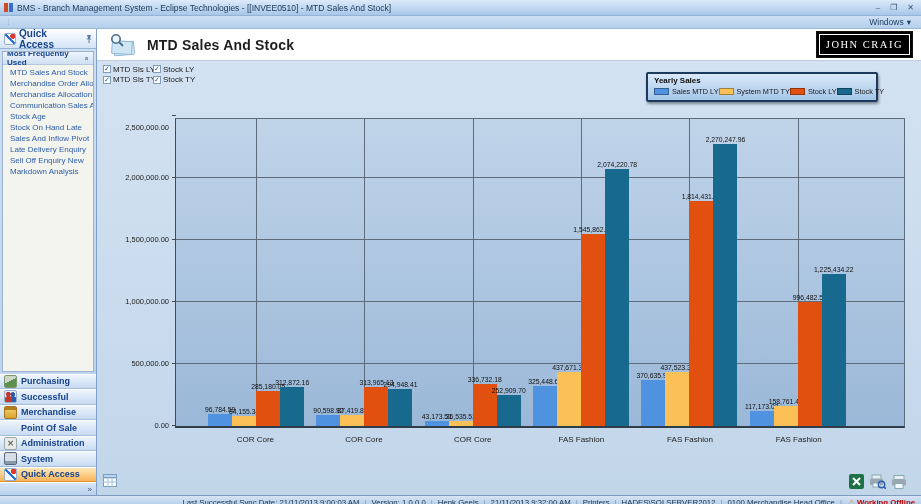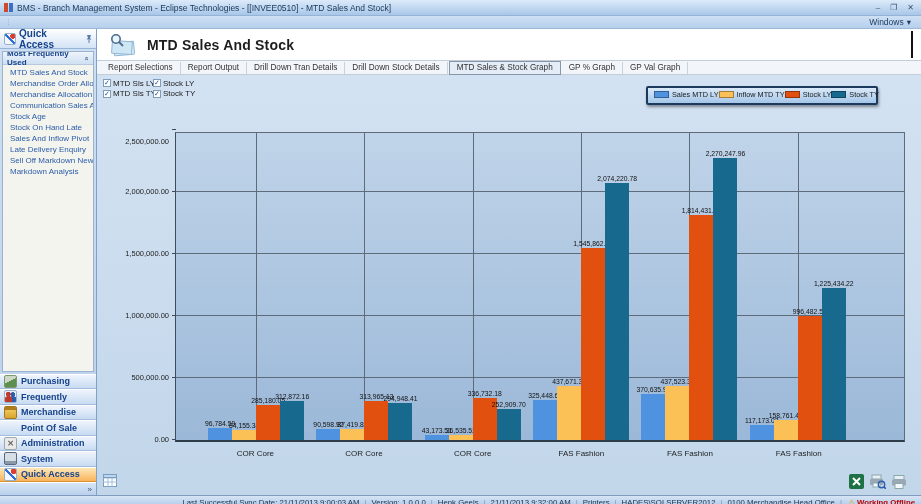--- a/index.html
+++ b/index.html
@@ -157,32 +157,32 @@
       </div>
       <div class="mfu-list">
           <div class="mfu-item">MTD Sales And Stock</div>
           <div class="mfu-item">Merchandise Order Allocation</div>
           <div class="mfu-item">Merchandise Allocation Ideal</div>
           <div class="mfu-item">Communication Sales And Stock</div>
           <div class="mfu-item">Stock Age</div>
           <div class="mfu-item">Stock On Hand Late</div>
           <div class="mfu-item">Sales And Inflow Pivot</div>
           <div class="mfu-item">Late Delivery Enquiry</div>
-          <div class="mfu-item">Sell Off Markdown New</div>
+          <div class="mfu-item">Sell Off Enquiry New</div>
           <div class="mfu-item">Markdown Analysis</div>
         </div>
     </div>
     <div>
         <div class="nav-btn">
           <span class="nav-ico ico-purchasing"></span>
           <span>Purchasing</span>
         </div>
         <div class="nav-btn">
           <span class="nav-ico ico-customers"></span>
-          <span>Frequently</span>
+          <span>Successful</span>
         </div>
         <div class="nav-btn">
           <span class="nav-ico ico-merchandise"></span>
           <span>Merchandise</span>
         </div>
         <div class="nav-btn">
           <span class="nav-ico ico-point-of-sale"></span>
           <span>Point Of Sale</span>
         </div>
         <div class="nav-btn">
@@ -206,32 +206,24 @@
   <div class="main">
     <div class="main-header">
       <svg width="30" height="26" viewBox="0 0 30 26">
         <rect x="7" y="10" width="20" height="13" rx="1" fill="#dceef8" stroke="#8fb6d4" transform="rotate(-5 17 16)"></rect>
         <rect x="5" y="9" width="20" height="13" rx="1" fill="#cfe6f5" stroke="#8fb6d4" transform="rotate(4 15 15)"></rect>
         <circle cx="9" cy="7" r="4.2" fill="#eaf4fb" stroke="#4a6d8c" stroke-width="1.6"></circle>
         <line x1="12" y1="10" x2="16" y2="14" stroke="#4a6d8c" stroke-width="1.8"></line>
       </svg>
       <span class="page-title">MTD Sales And Stock</span>
       <div class="brand">
+        <div class="brand-partner">JOHN CRAIG</div>
       </div>
     </div>
 
-    <div class="tabbar">
-        <div class="tab">Report Selections</div>
-        <div class="tab">Report Output</div>
-        <div class="tab">Drill Down Tran Details</div>
-        <div class="tab">Drill Down Stock Details</div>
-        <div class="tab active">MTD Sales &amp; Stock Graph</div>
-        <div class="tab">GP % Graph</div>
-        <div class="tab">GP Val Graph</div>
-      </div>
 
     <div class="chart-region">
       <div class="filters">
           <div class="filter">
             <span class="cb">✓</span>
             <span>MTD Sls LY</span>
           </div>
           <div class="filter">
             <span class="cb">✓</span>
             <span>Stock LY</span>
@@ -240,28 +232,29 @@
             <span class="cb">✓</span>
             <span>MTD Sls TY</span>
           </div>
           <div class="filter">
             <span class="cb">✓</span>
             <span>Stock TY</span>
           </div>
         </div>
 
       <div class="legend">
+        <div class="legend-title">Yearly Sales</div>
         <div class="legend-items">
             <div class="legend-item">
               <span class="swatch" style="background: rgb(79, 146, 224);"></span>
               <span>Sales MTD LY</span>
             </div>
             <div class="legend-item">
               <span class="swatch" style="background: rgb(252, 193, 86);"></span>
-              <span>Inflow MTD TY</span>
+              <span>System MTD TY</span>
             </div>
             <div class="legend-item">
               <span class="swatch" style="background: rgb(226, 80, 15);"></span>
               <span>Stock LY</span>
             </div>
             <div class="legend-item">
               <span class="swatch" style="background: rgb(23, 105, 142);"></span>
               <span>Stock TY</span>
             </div>
           </div>

